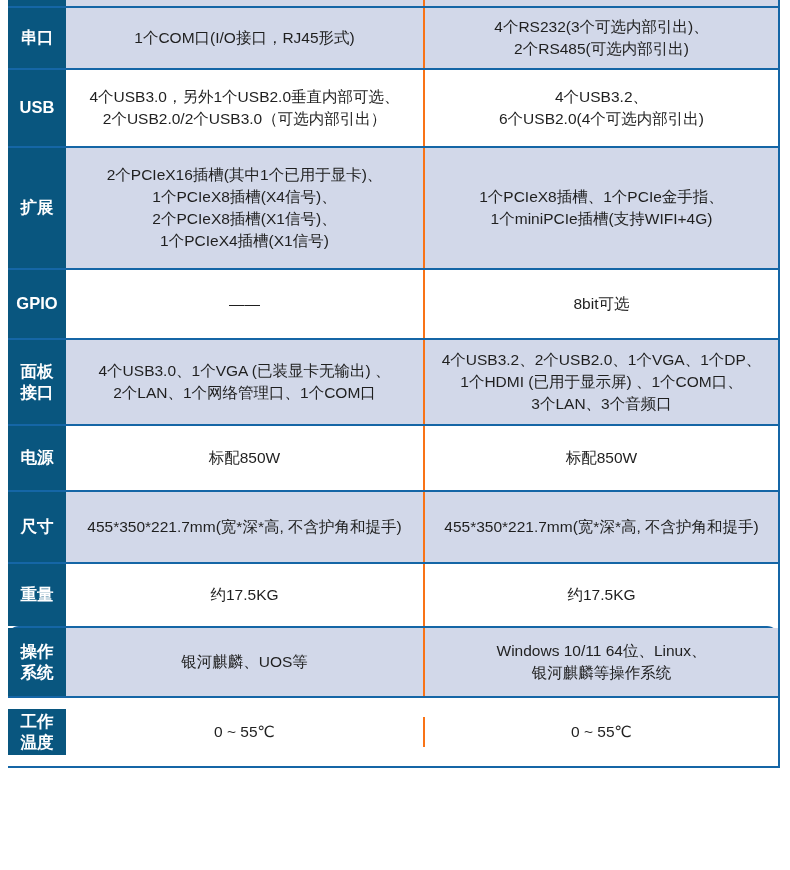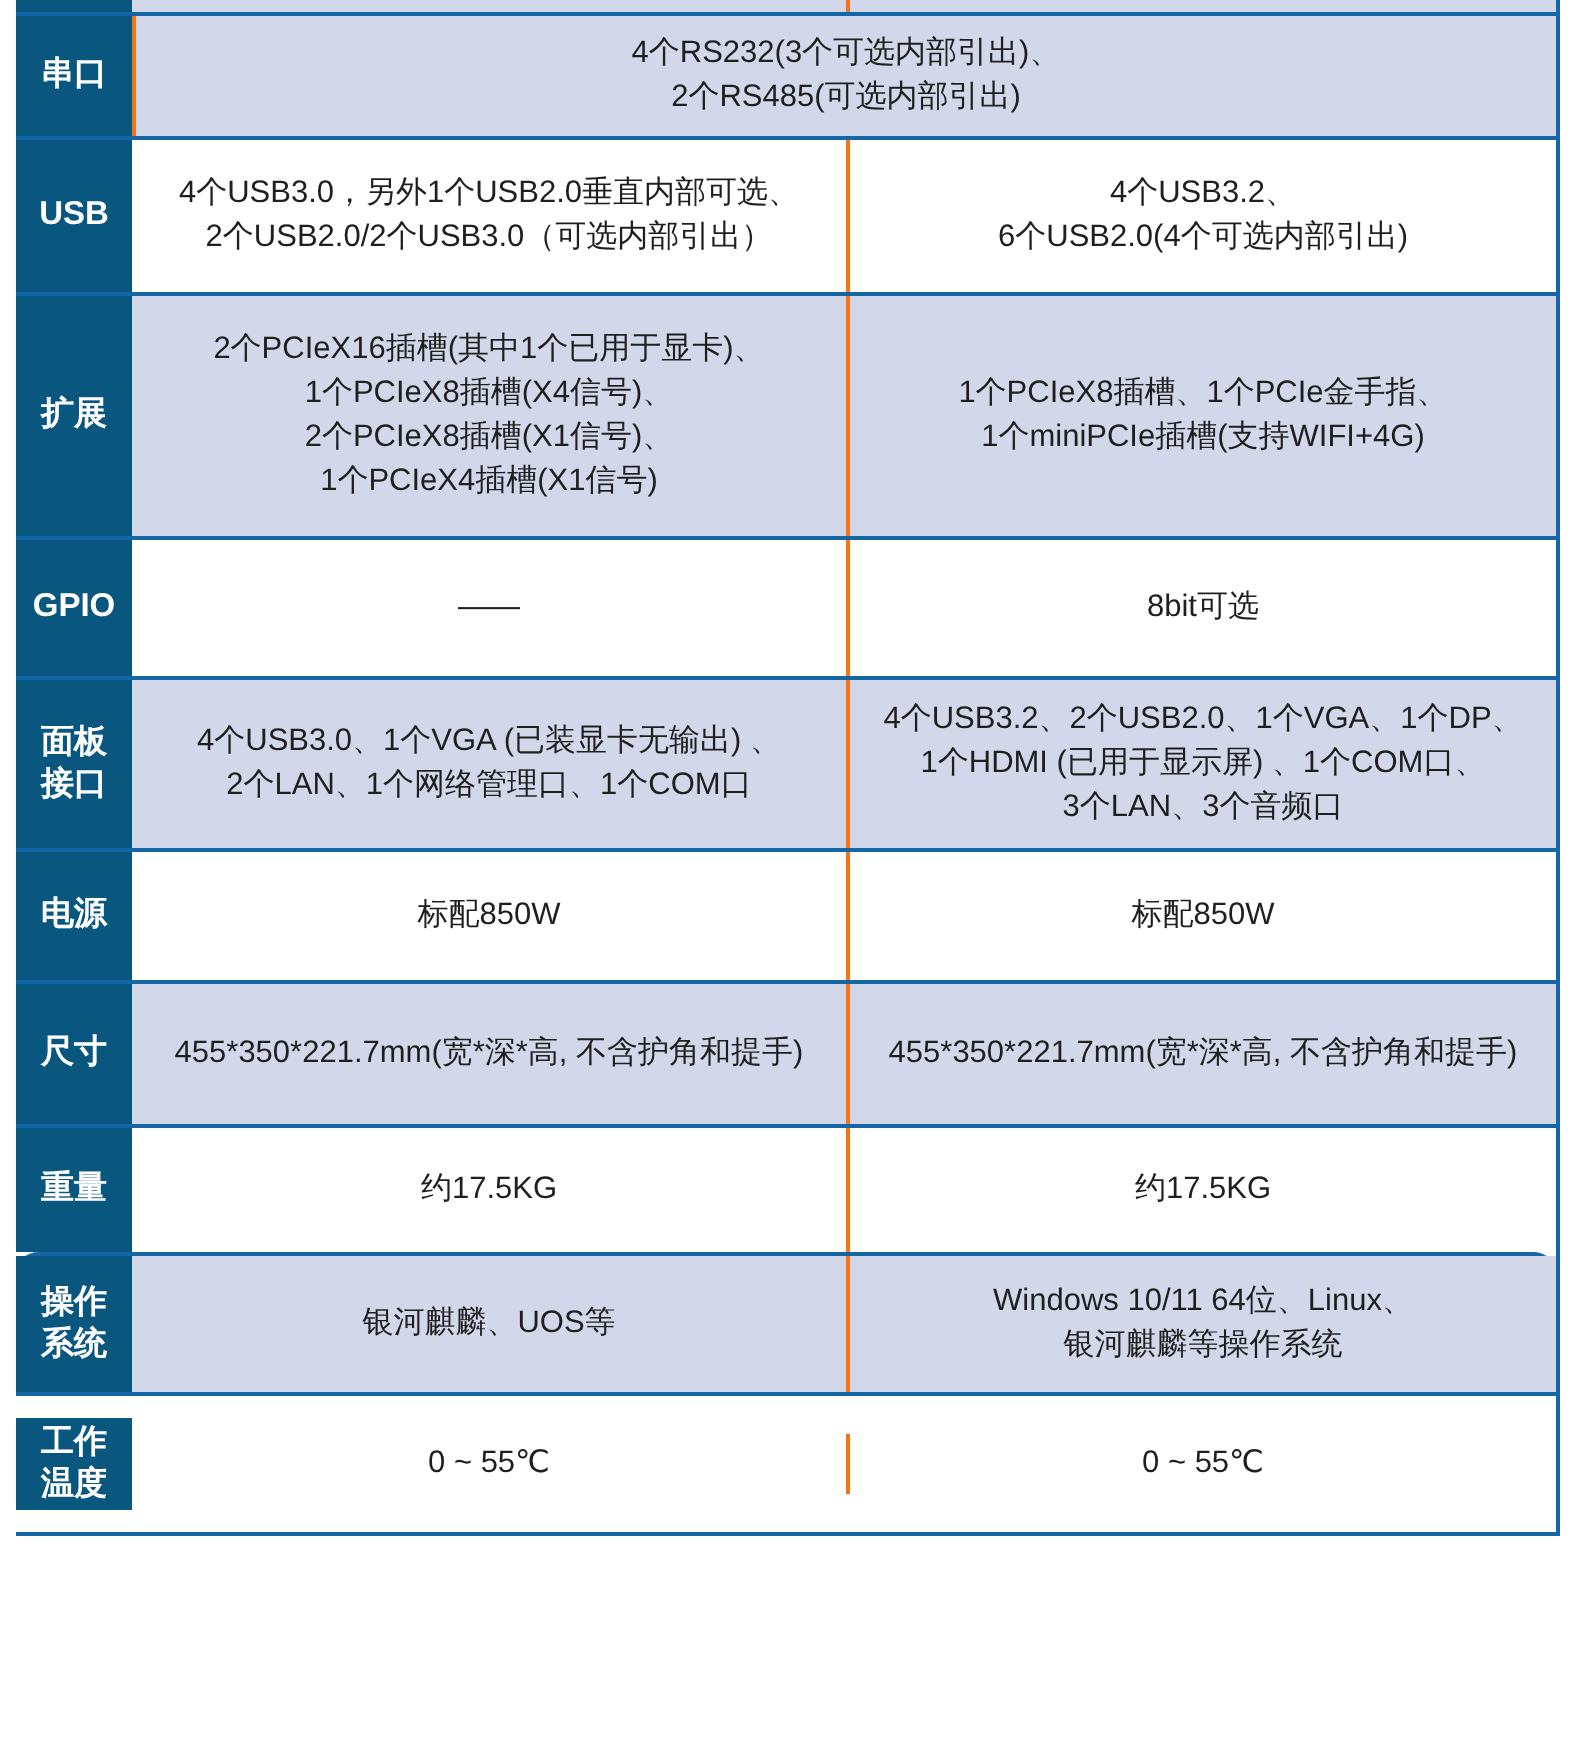--- a/index.html
+++ b/index.html
@@ -77,20 +77,21 @@
   <div class="spec-table" id="spec-table">
 
     <div class="row shaded">
       <div class="cell head"></div>
       <div class="cell c1"></div>
       <div class="cell c2"></div>
     </div>
 
     <div class="row shaded">
       <div class="cell head">串口</div>
+      <div class="cell c1">1个COM口(I/O接口，RJ45形式)</div>
       <div class="cell c2">4个RS232(3个可选内部引出)、
 2个RS485(可选内部引出)</div>
     </div>
 
     <div class="row">
       <div class="cell head">USB</div>
       <div class="cell c1">4个USB3.0，另外1个USB2.0垂直内部可选、
 2个USB2.0/2个USB3.0（可选内部引出）</div>
       <div class="cell c2">4个USB3.2、
 6个USB2.0(4个可选内部引出)</div>

